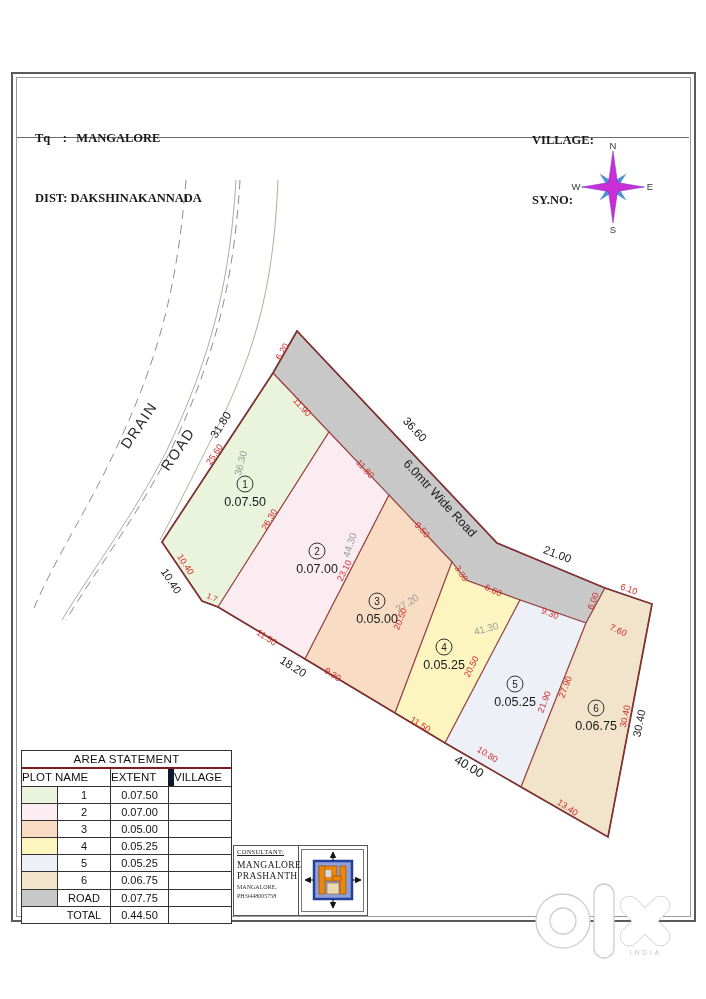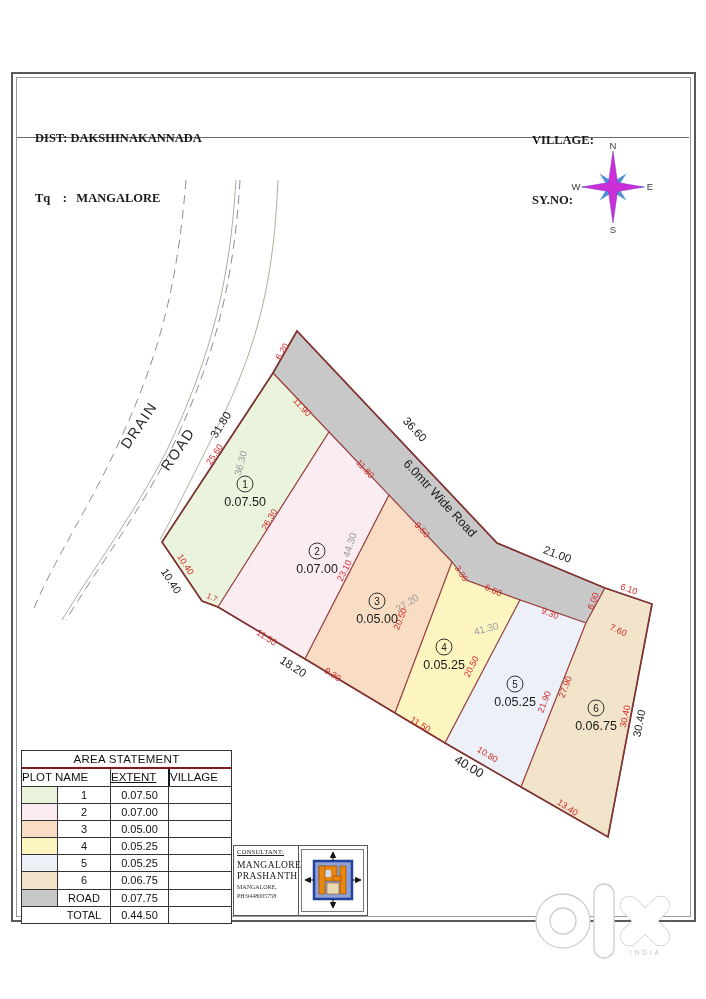--- a/index.html
+++ b/index.html
@@ -16,21 +16,21 @@
   .hdr-right{left:532px;top:90px;}
 
   
   .area-table{position:absolute;left:21px;top:750px;width:209px;color:#111;
        border:1px solid #333;background:#fff;font-size:11px;}
   .area-table .tt{height:16px;line-height:16px;text-align:center;
        border-bottom:2px solid #7f1d1d;font-size:11.5px;letter-spacing:.3px;}
   .t-head{display:flex;height:17px;line-height:17px;border-bottom:1px solid #333;
        font-size:11.5px;text-align:left;}
   .t-head .hc1{width:88px;border-right:1px solid #333;}
-  .t-head .hc2{width:57px;border-right:2px solid #0f172a;text-decoration:underline;}
+  .t-head .hc2{width:57px;border-right:6px solid #0f172a;}
   .t-head .hc3{flex:1;}
   .tr{display:flex;height:16.1px;line-height:16.1px;border-bottom:1px solid #333;
        text-align:center;}
   .tr:last-child{border-bottom:none;align-items:center;}
   .td-sw{width:35px;border-right:1px solid #333;}
   .td-nm{width:52px;border-right:1px solid #333;}
   .td-ex{width:57px;border-right:1px solid #333;}
   .td-rm{flex:1;}
 
   
@@ -48,22 +48,22 @@
   #overlay text{font-family:"Liberation Sans",sans-serif;}
 </style>
 </head>
 <body>
 
 <div class="sheet-outer"></div>
 <div class="sheet-inner"></div>
 <div class="header-sep"></div>
 
 <div class="hdr hdr-left">
+  <div>Tq    :   MANGALORE</div>
   <div>DIST: DAKSHINAKANNADA</div>
-  <div>Tq    :   MANGALORE</div>
 </div>
 <div class="hdr hdr-right">
   <div>VILLAGE:</div>
   <div>SY.NO:</div>
 </div>
 
 <div class="area-table">
   <div class="tt">AREA STATEMENT</div>
   <div class="t-head">
     <div class="hc1">PLOT NAME</div>

